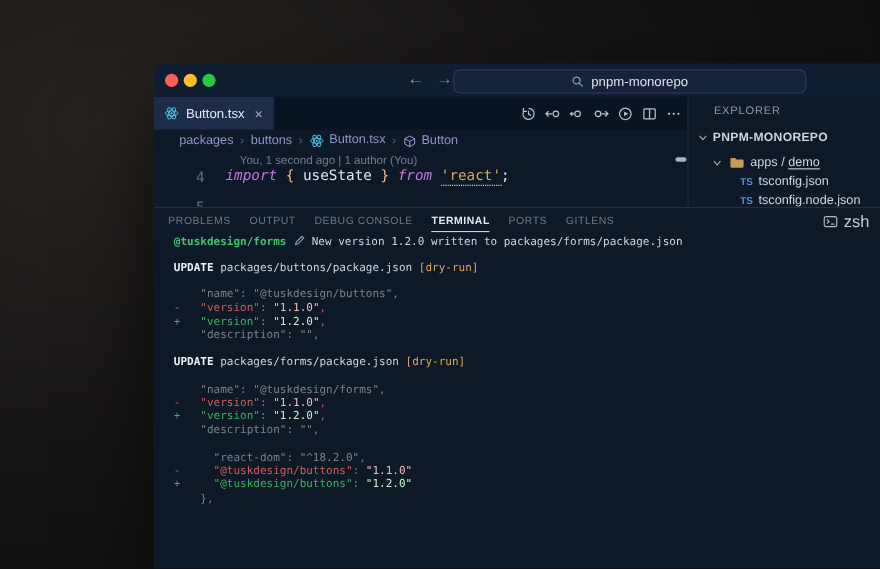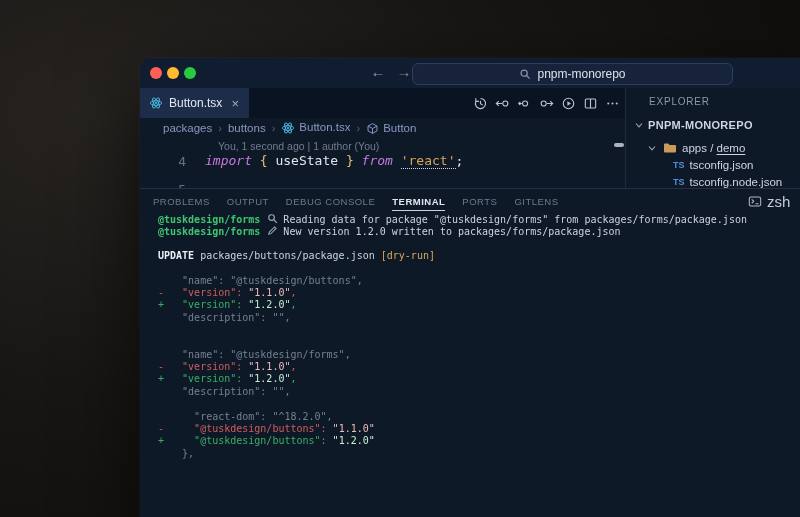--- a/index.html
+++ b/index.html
@@ -261,35 +261,32 @@
             <svg width="14" height="13" viewBox="0 0 16 14" fill="none" stroke="#aeb7c3" stroke-width="1.2">
               <rect x="1.5" y="1.8" width="13" height="10.4" rx="2"></rect>
               <path d="M4.2 4.6 l2.4 2.2 -2.4 2.2"></path>
               <line x1="8.6" y1="9.6" x2="12" y2="9.6"></line>
             </svg>
           </span>
         <span class="shell-label">zsh</span>
         <span class="plus">+</span>
       </div>
       <div class="terminal" id="terminal">
-          <div class="tline"><span class="t-pkg">@tuskdesign/forms</span><span class="term-ic"><svg width="11" height="11" viewBox="0 0 14 14" fill="none" stroke="currentColor" stroke-width="1.5">
-                <circle cx="5.8" cy="5.8" r="3.6"></circle>
-                <line x1="8.6" y1="8.6" x2="12.6" y2="12.6"></line>
-              </svg></span><span class="t-msg">Reading data for package "@tuskdesign/forms" from packages/forms/package.json</span></div>
           <div class="tline"><span class="t-pkg">@tuskdesign/forms</span><span class="term-ic"><svg width="11" height="11" viewBox="0 0 14 14" fill="none" stroke="currentColor" stroke-width="1.3">
                 <path d="M9.6 2.4 l2 2 L5 11 l-2.8 .8 L3 9 Z"></path>
               </svg></span><span class="t-msg">New version 1.2.0 written to packages/forms/package.json</span></div>
           <div class="tline">&nbsp;</div>
           <div class="tline"><span class="t-strong">UPDATE</span><span class="t-msg"> packages/buttons/package.json </span><span class="t-yellow">[dry-run]</span></div>
           <div class="tline">&nbsp;</div>
           <div class="tline"><span class="t-grey">    "name": "@tuskdesign/buttons",</span></div>
           <div class="tline"><span class="t-red">-   "version": </span><span class="t-redBright">"1.1.0"</span><span class="t-red">,</span></div>
           <div class="tline"><span class="t-green">+   "version": </span><span class="t-greenBright">"1.2.0"</span><span class="t-green">,</span></div>
           <div class="tline"><span class="t-grey">    "description": "",</span></div>
           <div class="tline">&nbsp;</div>
+          <div class="tline"><span class="t-strong">UPDATE</span><span class="t-msg"> packages/forms/package.json </span><span class="t-yellow">[dry-run]</span></div>
           <div class="tline">&nbsp;</div>
           <div class="tline"><span class="t-grey">    "name": "@tuskdesign/forms",</span></div>
           <div class="tline"><span class="t-red">-   "version": </span><span class="t-redBright">"1.1.0"</span><span class="t-red">,</span></div>
           <div class="tline"><span class="t-green">+   "version": </span><span class="t-greenBright">"1.2.0"</span><span class="t-green">,</span></div>
           <div class="tline"><span class="t-grey">    "description": "",</span></div>
           <div class="tline">&nbsp;</div>
           <div class="tline"><span class="t-grey">      "react-dom": "^18.2.0",</span></div>
           <div class="tline"><span class="t-red">-     "@tuskdesign/buttons": </span><span class="t-redBright">"1.1.0"</span></div>
           <div class="tline"><span class="t-green">+     "@tuskdesign/buttons": </span><span class="t-greenBright">"1.2.0"</span></div>
           <div class="tline"><span class="t-grey">    },</span></div>

